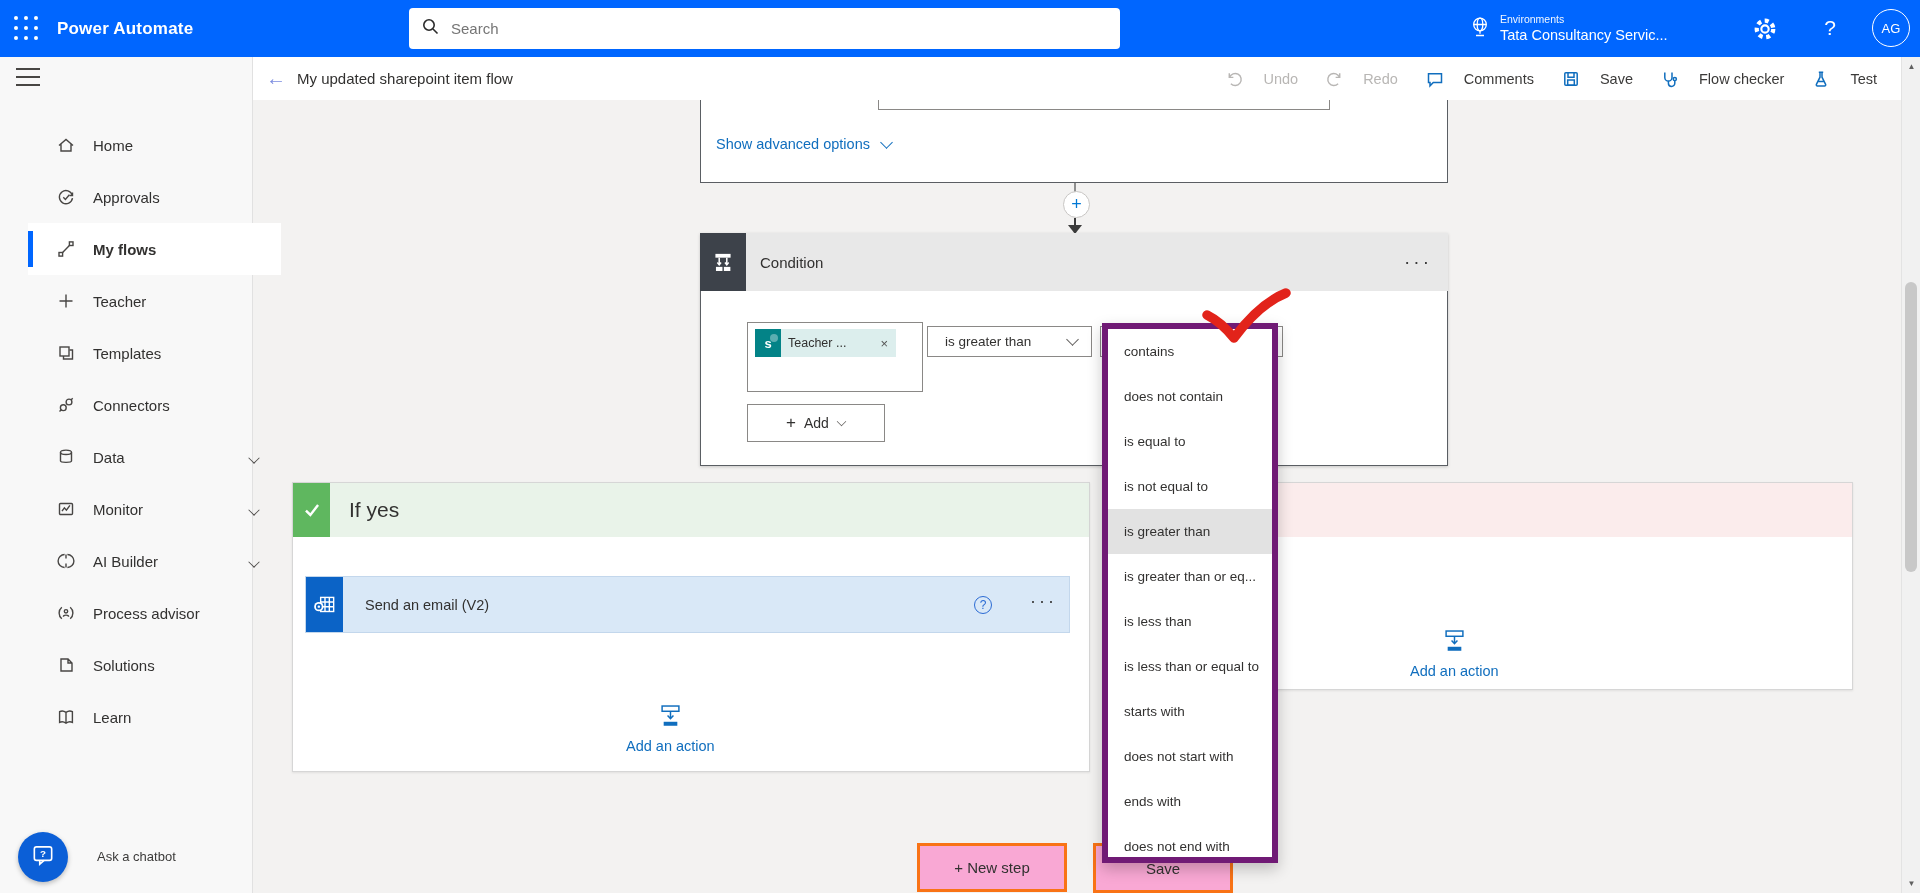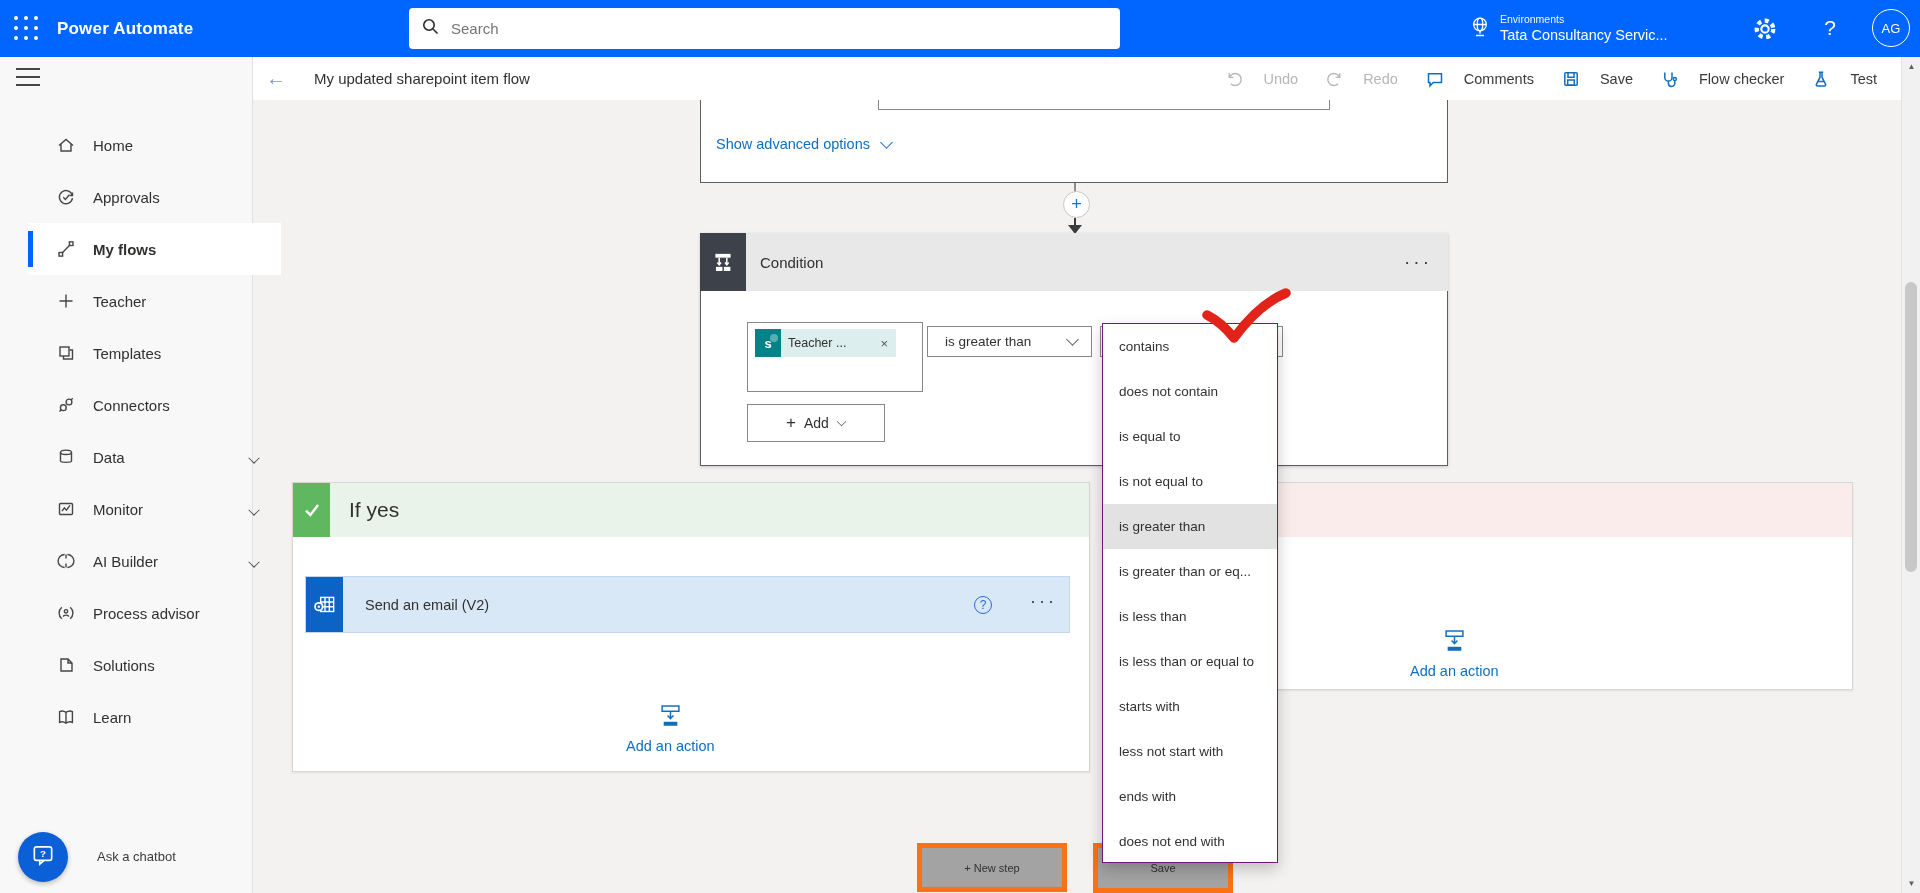--- a/index.html
+++ b/index.html
@@ -20,21 +20,21 @@
   .env{left:1469px;top:8px;height:41px;display:flex;align-items:center;gap:9px;color:#fff;}
   .env .env-label{font-size:10.5px;opacity:.95;line-height:1.25;}
   .env .env-name{font-size:14.5px;line-height:1.25;}
   .gear{left:1752px;top:16px;width:26px;height:26px;}
   .help{left:1820px;top:13px;width:20px;height:30px;color:#fff;font-size:21px;line-height:30px;text-align:center;}
   .avatar{left:1872px;top:9px;width:38px;height:38px;border:1.5px solid #fff;border-radius:50%;
     box-sizing:border-box;display:flex;align-items:center;justify-content:center;font-size:13px;color:#fff;}
   
   .toolbar{left:253px;top:57px;width:1667px;height:43px;background:#fff;}
   .back{left:266px;top:57px;height:43px;display:flex;align-items:center;color:#7b8ce0;font-size:20px;}
-  .flow-title{left:314px;top:57px;height:43px;display:flex;align-items:center;font-size:15px;color:#323130;}
+  .flow-title{left:297px;top:57px;height:43px;display:flex;align-items:center;font-size:15px;color:#323130;}
   .tb-actions{top:57px;right:43px;height:43px;display:flex;align-items:center;gap:27px;}
   .tb-btn{display:flex;align-items:center;gap:19px;background:none;border:none;cursor:pointer;
     font-family:"Liberation Sans",sans-serif;font-size:14.5px;color:#3b3a39;padding:0;}
   .tb-btn .icon-slot{display:flex;color:#106ebe;}
   .tb-btn.disabled{color:#b8b6b4;}
   .tb-btn.disabled .icon-slot{color:#b8b6b4;}
   
   .sidebar{left:0;top:57px;width:253px;height:836px;background:#f8f8f8;border-right:1px solid #e1e1e1;box-sizing:border-box;}
   .hamburger{left:16px;top:68px;width:24px;height:18px;display:flex;flex-direction:column;justify-content:space-between;cursor:pointer;}
   .hamburger i{height:2px;background:#484644;}
@@ -104,28 +104,28 @@
   .email-icon-block{width:37px;height:100%;background:#0b63c6;display:flex;align-items:center;justify-content:center;}
   .email-label{margin-left:22px;font-size:14.5px;color:#323130;}
   .qmark{left:974px;top:596px;width:18px;height:18px;border:1.4px solid #2b6bd4;border-radius:50%;
     color:#2b6bd4;font-size:12px;display:flex;align-items:center;justify-content:center;box-sizing:border-box;cursor:pointer;}
   .email-dots{left:1030px;top:591px;font-size:18px;letter-spacing:3px;color:#3b3b3b;cursor:pointer;}
   .add-action{display:flex;align-items:center;gap:10px;color:#106ebe;font-size:14.5px;cursor:pointer;flex-direction:column;}
   .add-action .icon-slot{display:flex;color:#106ebe;}
   .aa-yes{left:626px;top:704px;}
   .aa-no{left:1410px;top:629px;}
   
-  .dropdown{left:1102px;top:323px;width:176px;height:540px;background:#fff;border:1px solid #701a75;
+  .dropdown{left:1102px;top:323px;width:176px;height:540px;background:#fff;border:6px solid #701a75;
     box-sizing:border-box;box-shadow:0 6px 14px rgba(0,0,0,.22);z-index:30;}
   .menu-item{height:45px;display:flex;align-items:center;padding-left:16px;font-size:13.5px;color:#323130;cursor:pointer;}
   .menu-item.selected{background:#e2e2e2;}
   .red-check{left:1196px;top:282px;z-index:40;pointer-events:none;}
   
-  .newstep-btn,.save-btn{background:#a3a3a3;border:5px solid #f97316;box-sizing:border-box;
-    display:flex;align-items:center;justify-content:center;font-size:11px;color:#323130;
+  .newstep-btn,.save-btn{background:#f9a8d4;border:3px solid #f97316;box-sizing:border-box;
+    display:flex;align-items:center;justify-content:center;font-size:15px;color:#323130;
     font-family:"Liberation Sans",sans-serif;cursor:pointer;}
   .newstep-btn{left:917px;top:843px;width:150px;height:49px;}
   .save-btn{left:1093px;top:843px;width:140px;height:50px;z-index:10;}
   .chatbot-fab{left:18px;top:832px;width:50px;height:50px;border-radius:50%;background:#0b5fd7;
     display:flex;align-items:center;justify-content:center;cursor:pointer;box-shadow:0 2px 5px rgba(0,0,0,.25);}
   .chatbot-label{left:97px;top:849px;font-size:13px;color:#3b3a39;}
   
   .scrollbar{left:1901px;top:57px;width:19px;height:836px;background:#f1f1f1;border-left:1px solid #e3e3e3;box-sizing:border-box;}
   .sb-arrow{position:absolute;left:0;width:19px;text-align:center;font-size:8px;color:#606060;cursor:pointer;}
   .sb-thumb{position:absolute;left:3px;width:12px;border-radius:6px;background:#c8c8c8;cursor:pointer;}
@@ -507,21 +507,21 @@
       <div class="menu-item selected">is greater than</div>
 
       <div class="menu-item">is greater than or eq...</div>
 
       <div class="menu-item">is less than</div>
 
       <div class="menu-item">is less than or equal to</div>
 
       <div class="menu-item">starts with</div>
 
-      <div class="menu-item">less not start with</div>
+      <div class="menu-item">does not start with</div>
 
       <div class="menu-item">ends with</div>
 
       <div class="menu-item">does not end with</div>
     </div>
 
   <svg class="abs red-check" width="102" height="66" viewBox="0 0 102 66" fill="none">
     <path d="M11 33 C19 37 30 46 38 56 C52 37 70 19 90 11" stroke="#e2231a" stroke-width="9.5" stroke-linecap="round" stroke-linejoin="round"></path>
   </svg>
 

